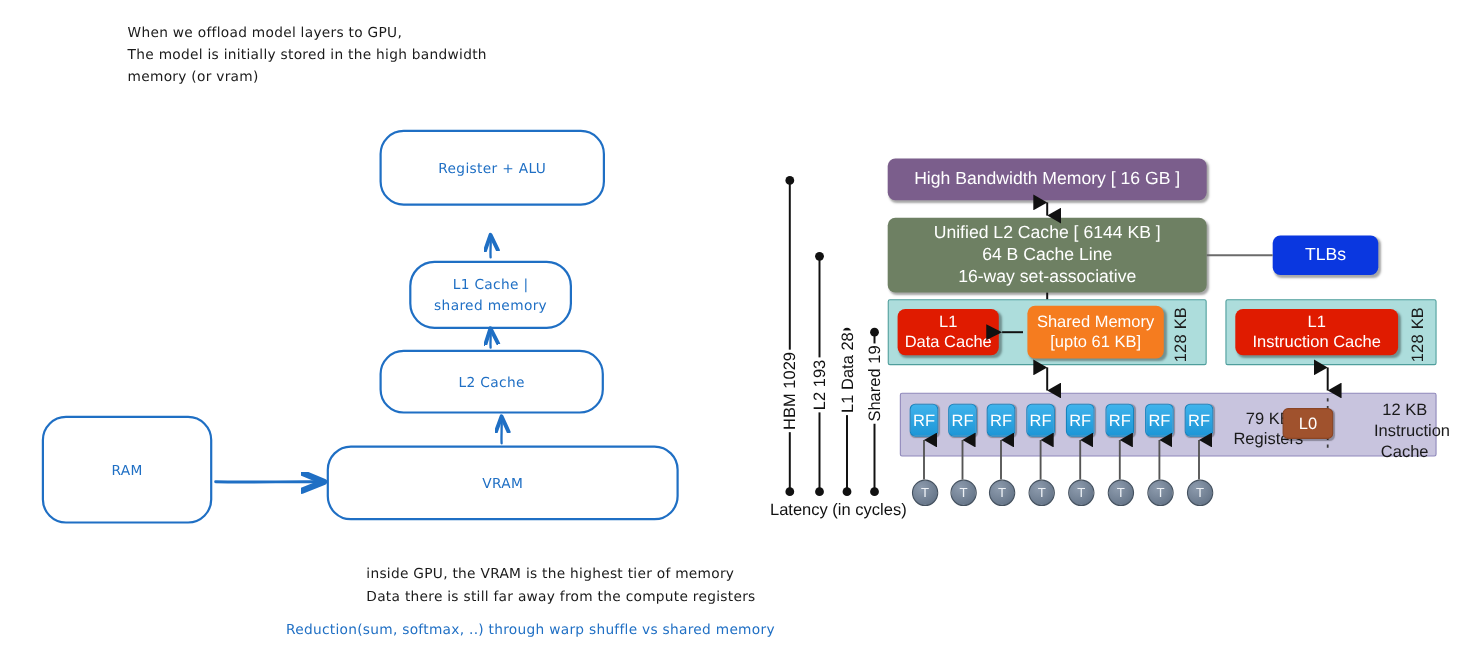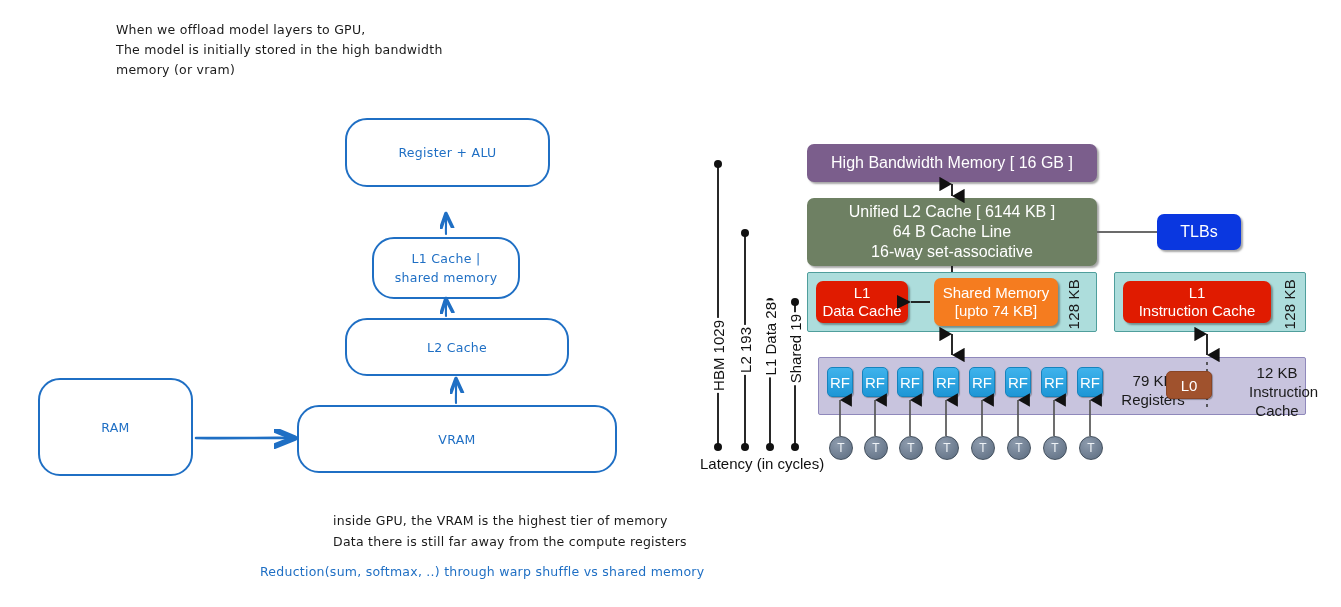--- a/index.html
+++ b/index.html
@@ -84,26 +84,26 @@
 <div class="stage">
 
   <div class="hand note-top">When we offload model layers to GPU,
 The model is initially stored in the high bandwidth
 memory (or vram)</div>
 
   <div class="hbox" style="left:345px;top:118px;width:205px;height:69px;">
     <span>Register + ALU</span>
   </div>
 
-  <div class="hbox" style="left:372px;top:237px;width:148px;height:62px;">
+  <div class="hbox" style="left:372px;top:237px;width:148px;height:62px;border-radius:23px;">
     <span>L1 Cache |
 shared memory</span>
   </div>
 
-  <div class="hbox" style="left:345px;top:318px;width:224px;height:58px;">
+  <div class="hbox" style="left:345px;top:318px;width:204px;height:58px;">
     <span>L2 Cache</span>
   </div>
 
   <div class="hbox" style="left:38px;top:378px;width:155px;height:98px;">
     <span>RAM</span>
   </div>
 
   <div class="hbox" style="left:297px;top:405px;width:320px;height:68px;">
     <span>VRAM</span>
   </div>
@@ -155,33 +155,33 @@
   <div class="blk shadowed" style="left:807px;top:144px;background:#7B5E8C;left:807px;top:144px;width:290px;height:38px;">
     <span class="ln">High Bandwidth Memory [ 16 GB ]</span>
   </div>
 
   <div class="blk shadowed" style="left:807px;top:198px;background:#6E8063;width:290px;height:68px;">
     <span class="ln">Unified L2 Cache [ 6144 KB ]</span>
     <span class="ln">64 B Cache Line</span>
     <span class="ln">16-way set-associative</span>
   </div>
 
-  <div class="blk shadowed" style="left:1157px;top:214px;background:#0A37E0;width:84px;height:36px;">
+  <div class="blk shadowed" style="left:1157px;top:214px;background:#0A37E0;width:96px;height:36px;">
     <span class="ln">TLBs</span>
   </div>
 
   <div class="container" style="left:807px;top:272px;width:290px;height:60px;background:#ADDDDC;border:1.5px solid #4f9e9c;"></div>
   <div class="rotlabel" style="left:1065px;top:279px;">128 KB</div>
   <div class="blk shadowed" style="left:816px;top:281px;background:#E01B00;width:92px;height:42px;font-size:15px;line-height:18px;">
     <span class="ln">L1</span>
     <span class="ln">Data Cache</span>
   </div>
   <div class="blk shadowed" style="left:934px;top:278px;background:#F57C1F;width:124px;height:48px;font-size:15px;line-height:18px;">
     <span class="ln">Shared Memory</span>
-    <span class="ln">[upto 74 KB]</span>
+    <span class="ln">[upto 61 KB]</span>
   </div>
 
   <div class="container" style="left:1114px;top:272px;width:192px;height:60px;background:#ADDDDC;border:1.5px solid #4f9e9c;"></div>
   <div class="rotlabel" style="left:1281px;top:279px;">128 KB</div>
   <div class="blk shadowed" style="left:1123px;top:281px;background:#E01B00;width:148px;height:42px;font-size:15px;line-height:18px;">
     <span class="ln">L1</span>
     <span class="ln">Instruction Cache</span>
   </div>
 
   <div class="container" style="left:818px;top:357px;width:488px;height:58px;background:#C8C4DE;border:1.5px solid #8f88bb;"></div>

